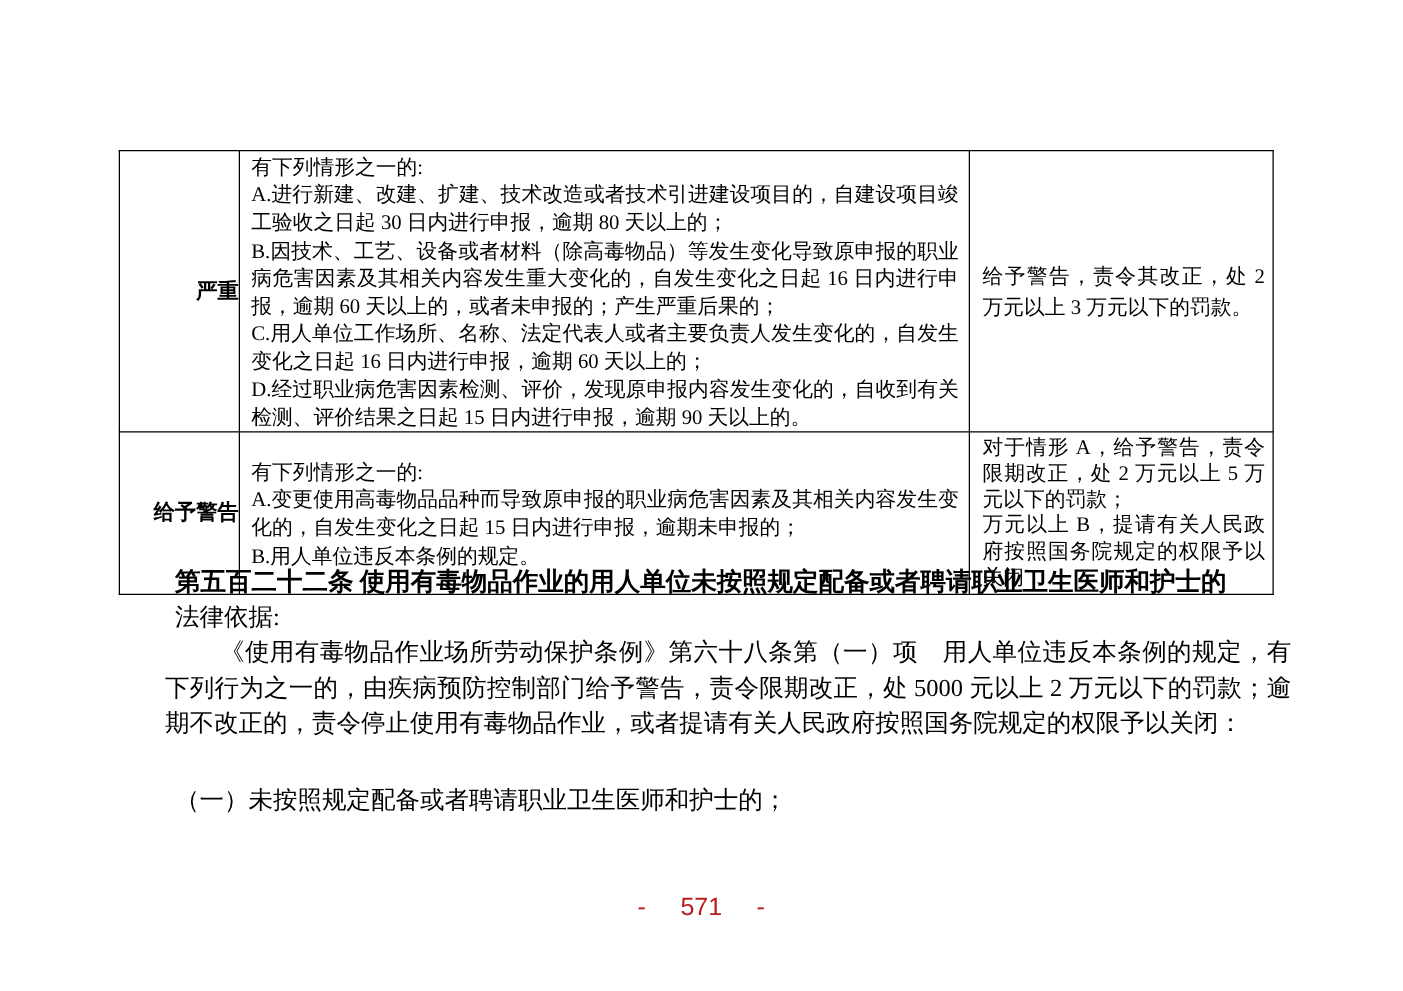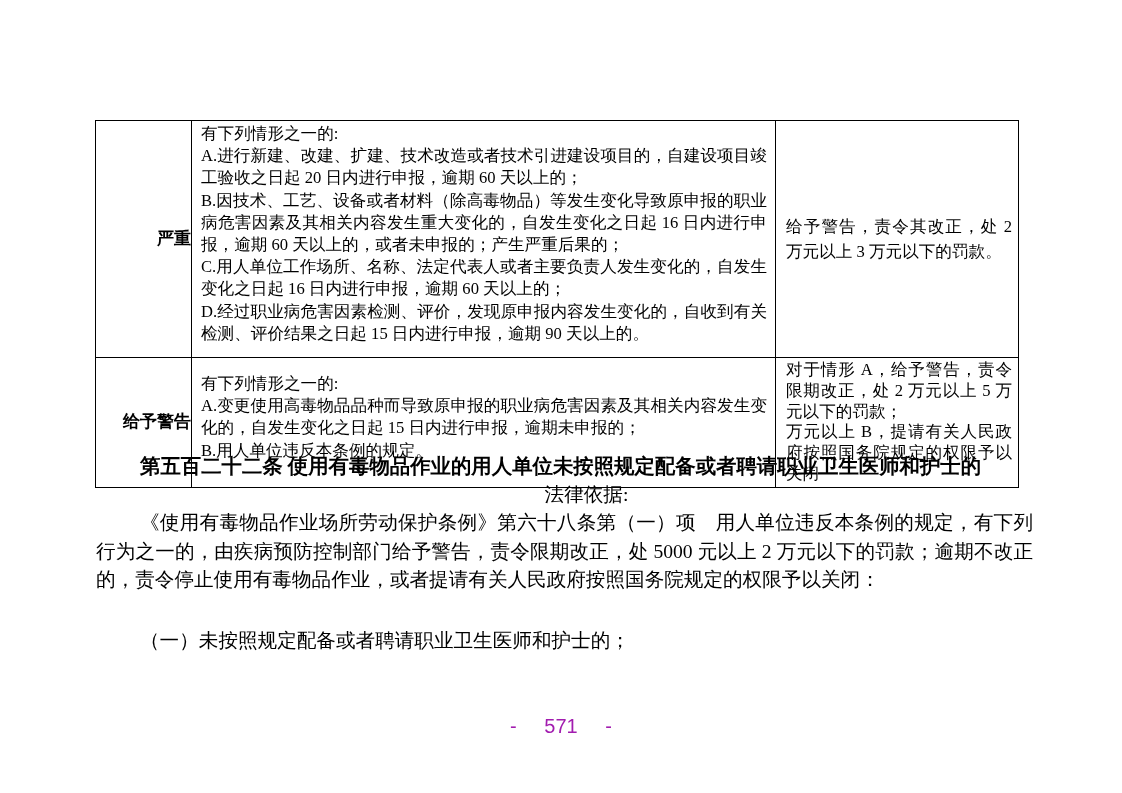--- a/index.html
+++ b/index.html
@@ -30,21 +30,21 @@
   }
   td.label-cell {
     text-align: right;
     font-weight: bold;
     font-size: 17px;
     line-height: 22px;
   }
   td.situations-cell {
     font-size: 16.6px;
     line-height: 22.2px;
-    padding: 2px 8px 12px 9px;
+    padding: 2px 8px 0 9px;
     text-align: justify;
   }
   td.penalty-cell {
     font-size: 16.6px;
     padding: 2px 6px 2px 10px;
     text-align: justify;
   }
   tr.row-severe  td.penalty-cell { line-height: 25px; }
   tr.row-extreme td.penalty-cell { line-height: 20.8px; vertical-align: top; }
 
@@ -55,59 +55,60 @@
     top: 452px;
     width: 937px;
     font-size: 19.6px;
     line-height: 28.6px;
   }
   .article .heading {
     font-weight: bold;
     font-size: 20.4px;
     padding-left: 44px;
   }
-  .article .legal-basis { padding-left: 44px; text-align: center; }
+  .article .legal-basis { padding-left: 44px; }
   .article .body-paragraph {
     text-indent: 44px;
     text-align: justify;
+    margin-left: 36px;
   }
   .article .item-line { padding-left: 44px; margin-top: 32px; }
 
   
   .page-footer {
     position: absolute;
     left: 0;
     right: 0;
     top: 715px;
     text-align: center;
     font-family: "Liberation Sans", "DejaVu Sans", sans-serif;
     font-size: 20px;
     word-spacing: 22px;
-    color: #a21caf;
+    color: #b91c1c;
   }
 </style>
 </head>
 <body>
 
 <div class="page">
 
   <table class="penalty-table">
     <colgroup>
       <col style="width:96px">
       <col style="width:584px">
       <col style="width:243px">
     </colgroup>
     <tbody>
       <tr class="row-severe" style="height:223px">
         <td class="label-cell">
           <span>严重</span>
         </td>
         <td class="situations-cell">
           <div>有下列情形之一的:</div>
-          <div>A.进行新建、改建、扩建、技术改造或者技术引进建设项目的，自建设项目竣工验收之日起 20 日内进行申报，逾期 60 天以上的；</div>
+          <div>A.进行新建、改建、扩建、技术改造或者技术引进建设项目的，自建设项目竣工验收之日起 30 日内进行申报，逾期 80 天以上的；</div>
           <div>B.因技术、工艺、设备或者材料（除高毒物品）等发生变化导致原申报的职业病危害因素及其相关内容发生重大变化的，自发生变化之日起 16 日内进行申报，逾期 60 天以上的，或者未申报的；产生严重后果的；</div>
           <div>C.用人单位工作场所、名称、法定代表人或者主要负责人发生变化的，自发生变化之日起 16 日内进行申报，逾期 60 天以上的；</div>
           <div>D.经过职业病危害因素检测、评价，发现原申报内容发生变化的，自收到有关检测、评价结果之日起 15 日内进行申报，逾期 90 天以上的。</div>
         </td>
         <td class="penalty-cell">
           <div>给予警告，责令其改正，处 2 万元以上 3 万元以下的罚款。</div>
         </td>
       </tr>
       <tr class="row-extreme" style="height:106px">
         <td class="label-cell">

